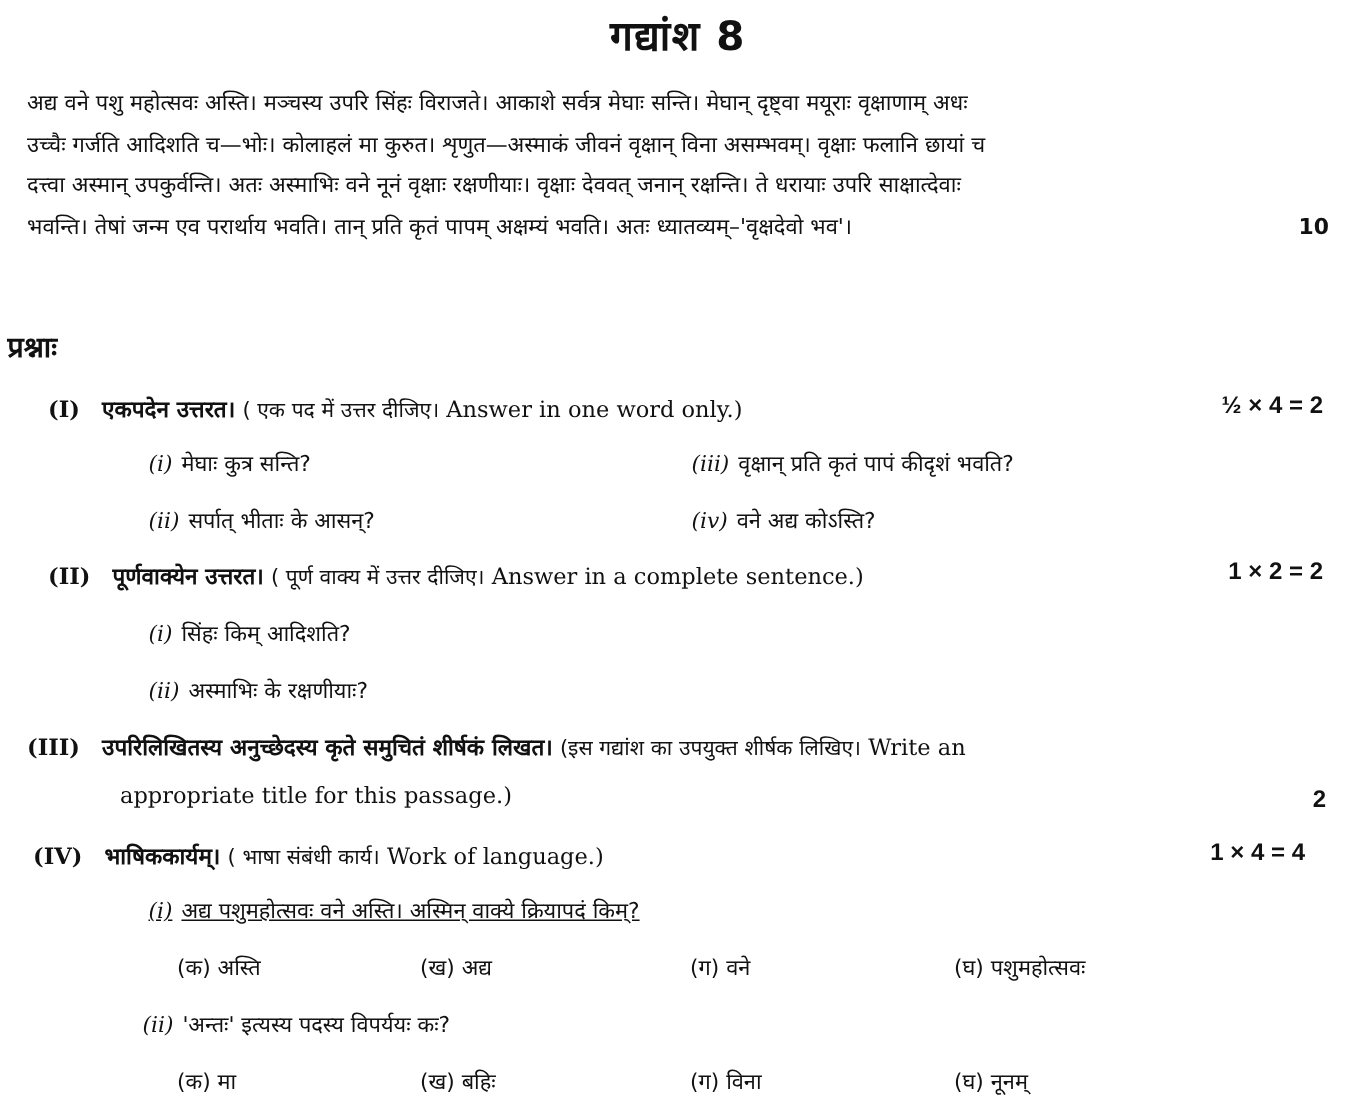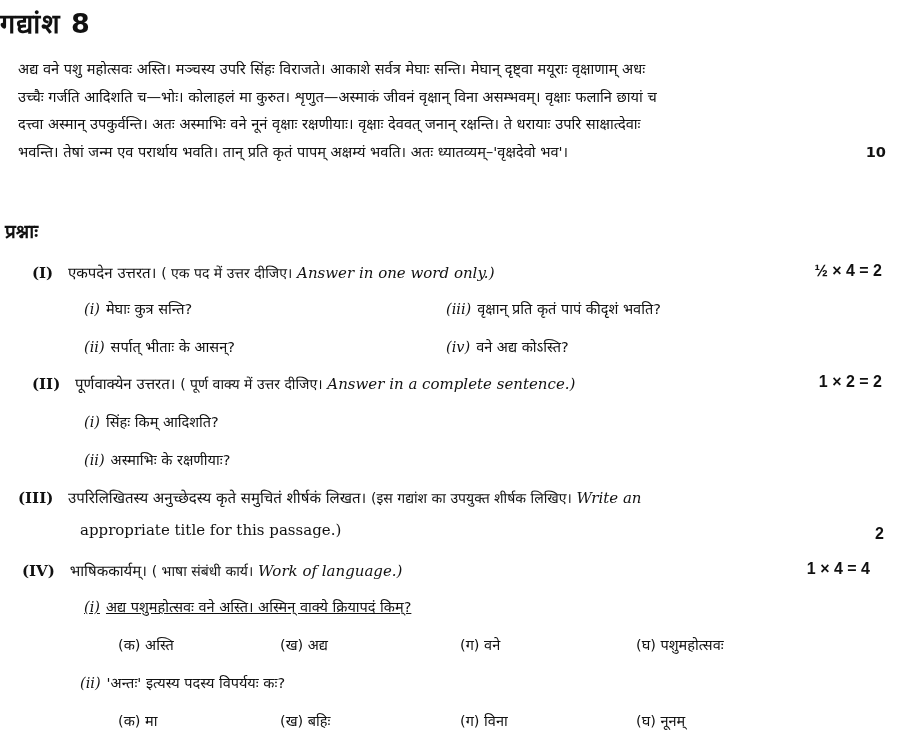--- a/index.html
+++ b/index.html
@@ -2,49 +2,49 @@
 <html><head>
 <meta charset="utf-8">
 <style>
   html, body { margin: 0; padding: 0; background: #ffffff; }
   body {
     width: 904px; height: 744px; overflow: hidden; position: relative;
     font-family: "DejaVu Serif", serif; color: #111111;
   }
   .page { position: absolute; left: 0; top: 0; width: 904px; height: 744px; }
   .title {
-    position: absolute; left: 0; top: 4px; width: 904px; text-align: left;
+    position: absolute; left: 0; top: 4px; width: 904px; text-align: center;
     font-family: "DejaVu Sans", sans-serif; font-weight: bold; font-size: 27px;
     letter-spacing: 1px;
   }
   .passage {
     position: absolute; left: 18px; top: 55px; width: 874px;
     font-family: "DejaVu Sans", sans-serif; font-size: 14.6px; line-height: 27.5px;
     text-align: justify;
   }
   .passage .line { display: block; white-space: nowrap; overflow: hidden; }
   .passage .marks { font-weight: bold; float: right; padding-right: 6px; }
   .prashna {
     position: absolute; left: 5px; top: 218px;
     font-family: "DejaVu Sans", sans-serif; font-weight: bold; font-size: 19px;
   }
   .q-head {
     position: absolute; left: 32px; width: 860px;
     font-size: 15px; white-space: nowrap;
   }
   .q-head .num { font-family: "DejaVu Serif", serif; font-weight: bold; margin-right: 10px; }
-  .q-head .skt { font-family: "DejaVu Sans", sans-serif; font-weight: normal; }
+  .q-head .skt { font-family: "DejaVu Sans", sans-serif; font-weight: bold; }
   .q-head .inst { font-family: "DejaVu Sans", sans-serif; font-size: 14px; }
-  .q-head .eng { font-family: "DejaVu Serif", serif; font-size: 15px; font-style: italic; }
+  .q-head .eng { font-family: "DejaVu Serif", serif; font-size: 15px; }
   .q-head .mk {
     position: absolute; right: 10px; top: 0;
     font-family: "Liberation Sans", sans-serif; font-weight: bold; font-size: 16px;
   }
   .sub {
-    position: absolute; font-family: "DejaVu Sans", sans-serif; font-size: 14.5px; white-space: nowrap;
+    position: absolute; font-family: "DejaVu Sans", sans-serif; font-size: 14.5px; white-space: nowrap; margin-left: 15px;
   }
   .sub .rn { font-family: "DejaVu Serif", serif; font-style: italic; margin-right: 6px; }
   .opt {
     position: absolute; font-family: "DejaVu Sans", sans-serif; font-size: 14.5px; white-space: nowrap;
   }
   .cont {
     position: absolute; left: 80px; font-family: "DejaVu Serif", serif; font-size: 15px; white-space: nowrap;
   }
   .mk2 {
     position: absolute; right: 20px; font-family: "Liberation Sans", sans-serif; font-weight: bold; font-size: 16px;

